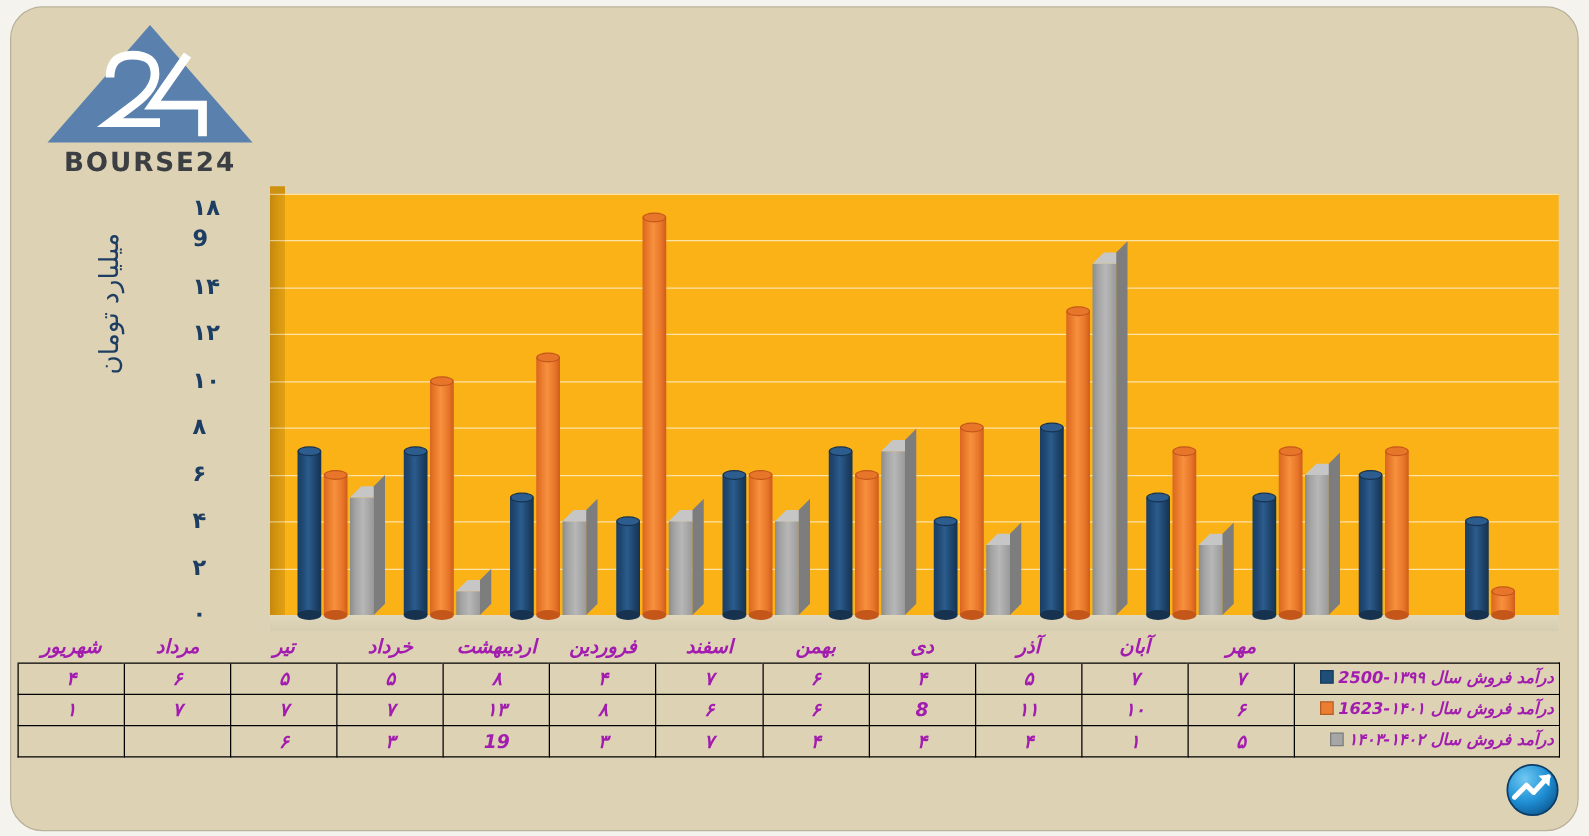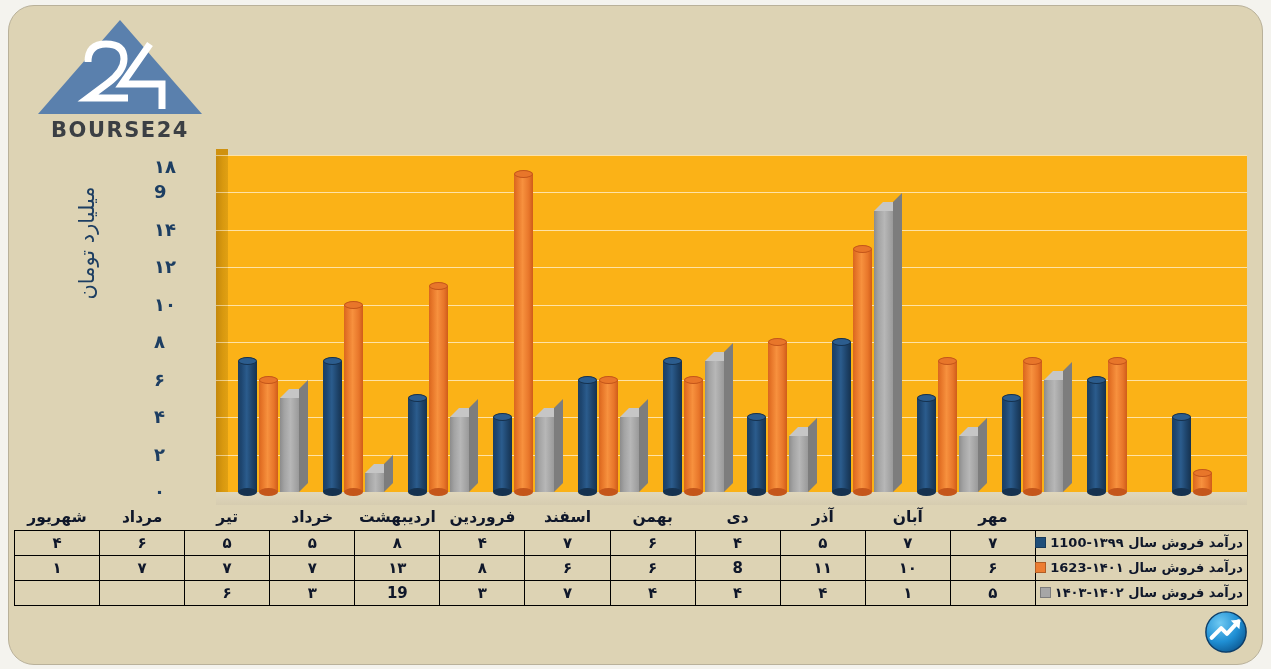--- a/index.html
+++ b/index.html
@@ -156,24 +156,25 @@
     left: 14px; top: 505px;
     width: 1233px;
     border-collapse: collapse;
     direction: rtl;
     table-layout: fixed;
   }
   .tbl td {
     border: 1px solid #000;
     height: 25px;
     text-align: center; vertical-align: middle;
-    color: #0f172a; font-size: 15px; font-weight: bold;
+    color: #a21caf; font-size: 15px; font-weight: bold;
     background: #ddd3b4;
     font-family: "DejaVu Sans", sans-serif;
     padding: 0;
+    font-style: italic;
   }
   .tbl tr.months td { border-top: none; border-right: none; border-left: none;
                       border-bottom: 1px solid #000; background: transparent; font-size: 15.5px; }
   .tbl tr.months td.corner { border: none; }
   .tbl td.rowhdr {
     text-align: right; padding-right: 4px; padding-left: 4px;
     font-size: 13px; white-space: nowrap; font-weight: bold;
     position: relative;
   }
   .swatch {
@@ -454,21 +455,21 @@
           <td style="width: 85.0833px;">بهمن</td>
           <td style="width: 85.0833px;">اسفند</td>
           <td style="width: 85.0833px;">فروردین</td>
           <td style="width: 85.0833px;">اردیبهشت</td>
           <td style="width: 85.0833px;">خرداد</td>
           <td style="width: 85.0833px;">تیر</td>
           <td style="width: 85.0833px;">مرداد</td>
           <td style="width: 85.0833px;">شهریور</td>
         </tr>
         <tr>
-          <td class="rowhdr" style="width: 212px;"><span>درآمد فروش سال ۱۳۹۹-1100</span><span class="swatch sw-navy"></span></td>
+          <td class="rowhdr" style="width: 212px;"><span>درآمد فروش سال ۱۳۹۹-2500</span><span class="swatch sw-navy"></span></td>
           <td style="width: 85.0833px;">۷</td>
           <td style="width: 85.0833px;">۷</td>
           <td style="width: 85.0833px;">۵</td>
           <td style="width: 85.0833px;">۴</td>
           <td style="width: 85.0833px;">۶</td>
           <td style="width: 85.0833px;">۷</td>
           <td style="width: 85.0833px;">۴</td>
           <td style="width: 85.0833px;">۸</td>
           <td style="width: 85.0833px;">۵</td>
           <td style="width: 85.0833px;">۵</td>

